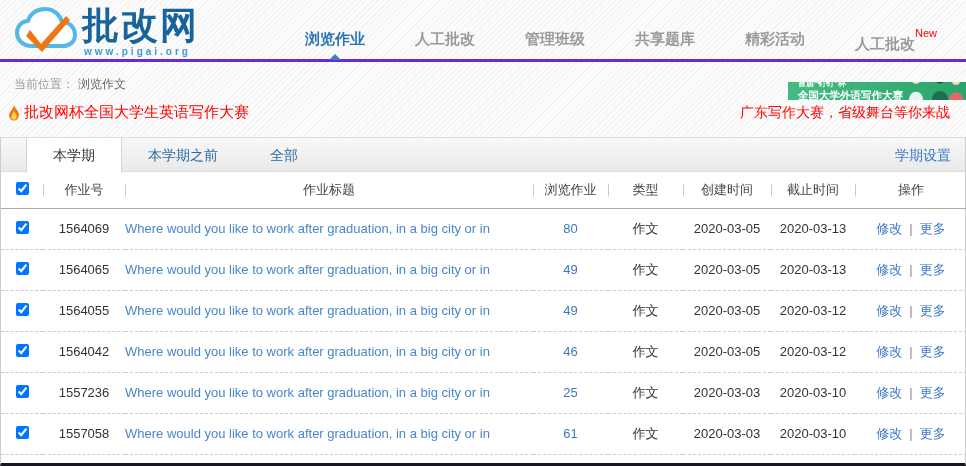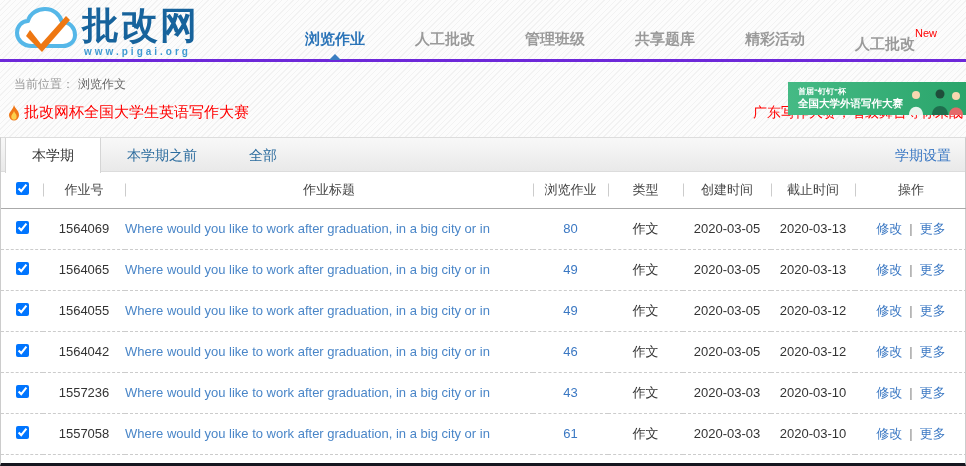--- a/index.html
+++ b/index.html
@@ -32,41 +32,41 @@
   .nav-arrow { position: absolute; left: 50%; bottom: -1px; transform: translateX(-50%);
                width: 0; height: 0; border-left: 6px solid transparent; border-right: 6px solid transparent;
                border-bottom: 6px solid #3a7ec1; }
   .new-badge { color: #ff0000; font-size: 11px; font-weight: normal; position: relative; top: -6px; }
 
   
   .breadcrumb-row { padding: 14px 14px 0; font-size: 12px; color: #999; }
   .breadcrumb-current { color: #666; margin-left: 4px; }
 
   .contest-row { display: flex; justify-content: space-between; align-items: flex-end;
-                 padding: 10px 3px 4px 6px; }
+                 padding: 10px 16px 4px 6px; }
   .contest-left { display: flex; align-items: center; font-size: 15px; color: #ff0000; text-decoration: none; }
   .flame-icon { width: 12px; height: 16px; margin: 0 4px 0 2px; }
   .contest-right { font-size: 14px; color: #ff0000; text-decoration: none; }
 
-  .banner { position: absolute; top: 82px; right: 0; width: 178px; height: 33px;
+  .banner { position: absolute; top: 82px; right: 0; width: 178px; height: 18px;
             background: linear-gradient(90deg, #43b983, #2aa express 56b); 
             background: linear-gradient(90deg, #45ba85, #2aa56b);
             display: flex; align-items: center; overflow: hidden; cursor: pointer; }
   .banner-text { margin-left: 10px; color: #fff; line-height: 1.25; white-space: nowrap; }
   .banner-line1 { font-size: 8px; font-weight: bold; }
   .banner-line2 { font-size: 10.5px; font-weight: bold; }
   .banner-people { position: absolute; right: 2px; bottom: 0; width: 62px; height: 28px; }
 
   
   .content-box { position: absolute; top: 137px; left: 0; right: 0; bottom: 0;
                  background: #fff; border-left: 1px solid #ccc; border-right: 1px solid #ccc;
                  border-top: 1px solid #ddd; border-bottom: 3px solid #16161f; }
 
   .tab-bar { height: 34px; background: linear-gradient(#f8f8f8, #e9e9e9);
-             border-bottom: 1px solid #dcdcdc; display: flex; position: relative; padding-left: 4px; }
+             border-bottom: 1px solid #dcdcdc; display: flex; position: relative; padding-left: 25px; }
   .tab { line-height: 34px; padding: 0 26px; font-size: 14px; color: #2c6c9e; cursor: pointer; text-decoration: none; }
   .tab.active { background: #fff; border-left: 1px solid #d5d5d5; border-right: 1px solid #d5d5d5;
                 color: #333; height: 35px; }
   .semester-settings { position: absolute; right: 14px; top: 0; line-height: 34px;
                        font-size: 14px; color: #3b78c3; text-decoration: none; cursor: pointer; }
 
   
   table { width: 100%; border-collapse: collapse; table-layout: fixed; font-size: 13px; }
   thead th { height: 36px; font-weight: normal; color: #444; text-align: center;
              border-bottom: 1px solid #aaa; position: relative; }
@@ -207,21 +207,21 @@
           <td class="cell-count">46</td>
           <td class="cell-type">作文</td>
           <td class="cell-created">2020-03-05</td>
           <td class="cell-due">2020-03-12</td>
           <td class="cell-actions"><a class="action-link">修改</a><span class="action-sep">|</span><a class="action-link">更多</a></td>
         </tr>
         <tr>
           <td class="cell-check"><input type="checkbox" checked="" style=""></td>
           <td class="cell-id">1557236</td>
           <td class="cell-title"><a class="action-link cell-title" style="color: rgb(74, 134, 200);">Where would you like to work after graduation, in a big city or in</a></td>
-          <td class="cell-count">43</td>
+          <td class="cell-count">25</td>
           <td class="cell-type">作文</td>
           <td class="cell-created">2020-03-03</td>
           <td class="cell-due">2020-03-10</td>
           <td class="cell-actions"><a class="action-link">修改</a><span class="action-sep">|</span><a class="action-link">更多</a></td>
         </tr>
         <tr>
           <td class="cell-check"><input type="checkbox" checked="" style=""></td>
           <td class="cell-id">1557058</td>
           <td class="cell-title"><a class="action-link cell-title" style="color: rgb(74, 134, 200);">Where would you like to work after graduation, in a big city or in</a></td>
           <td class="cell-count">61</td>

